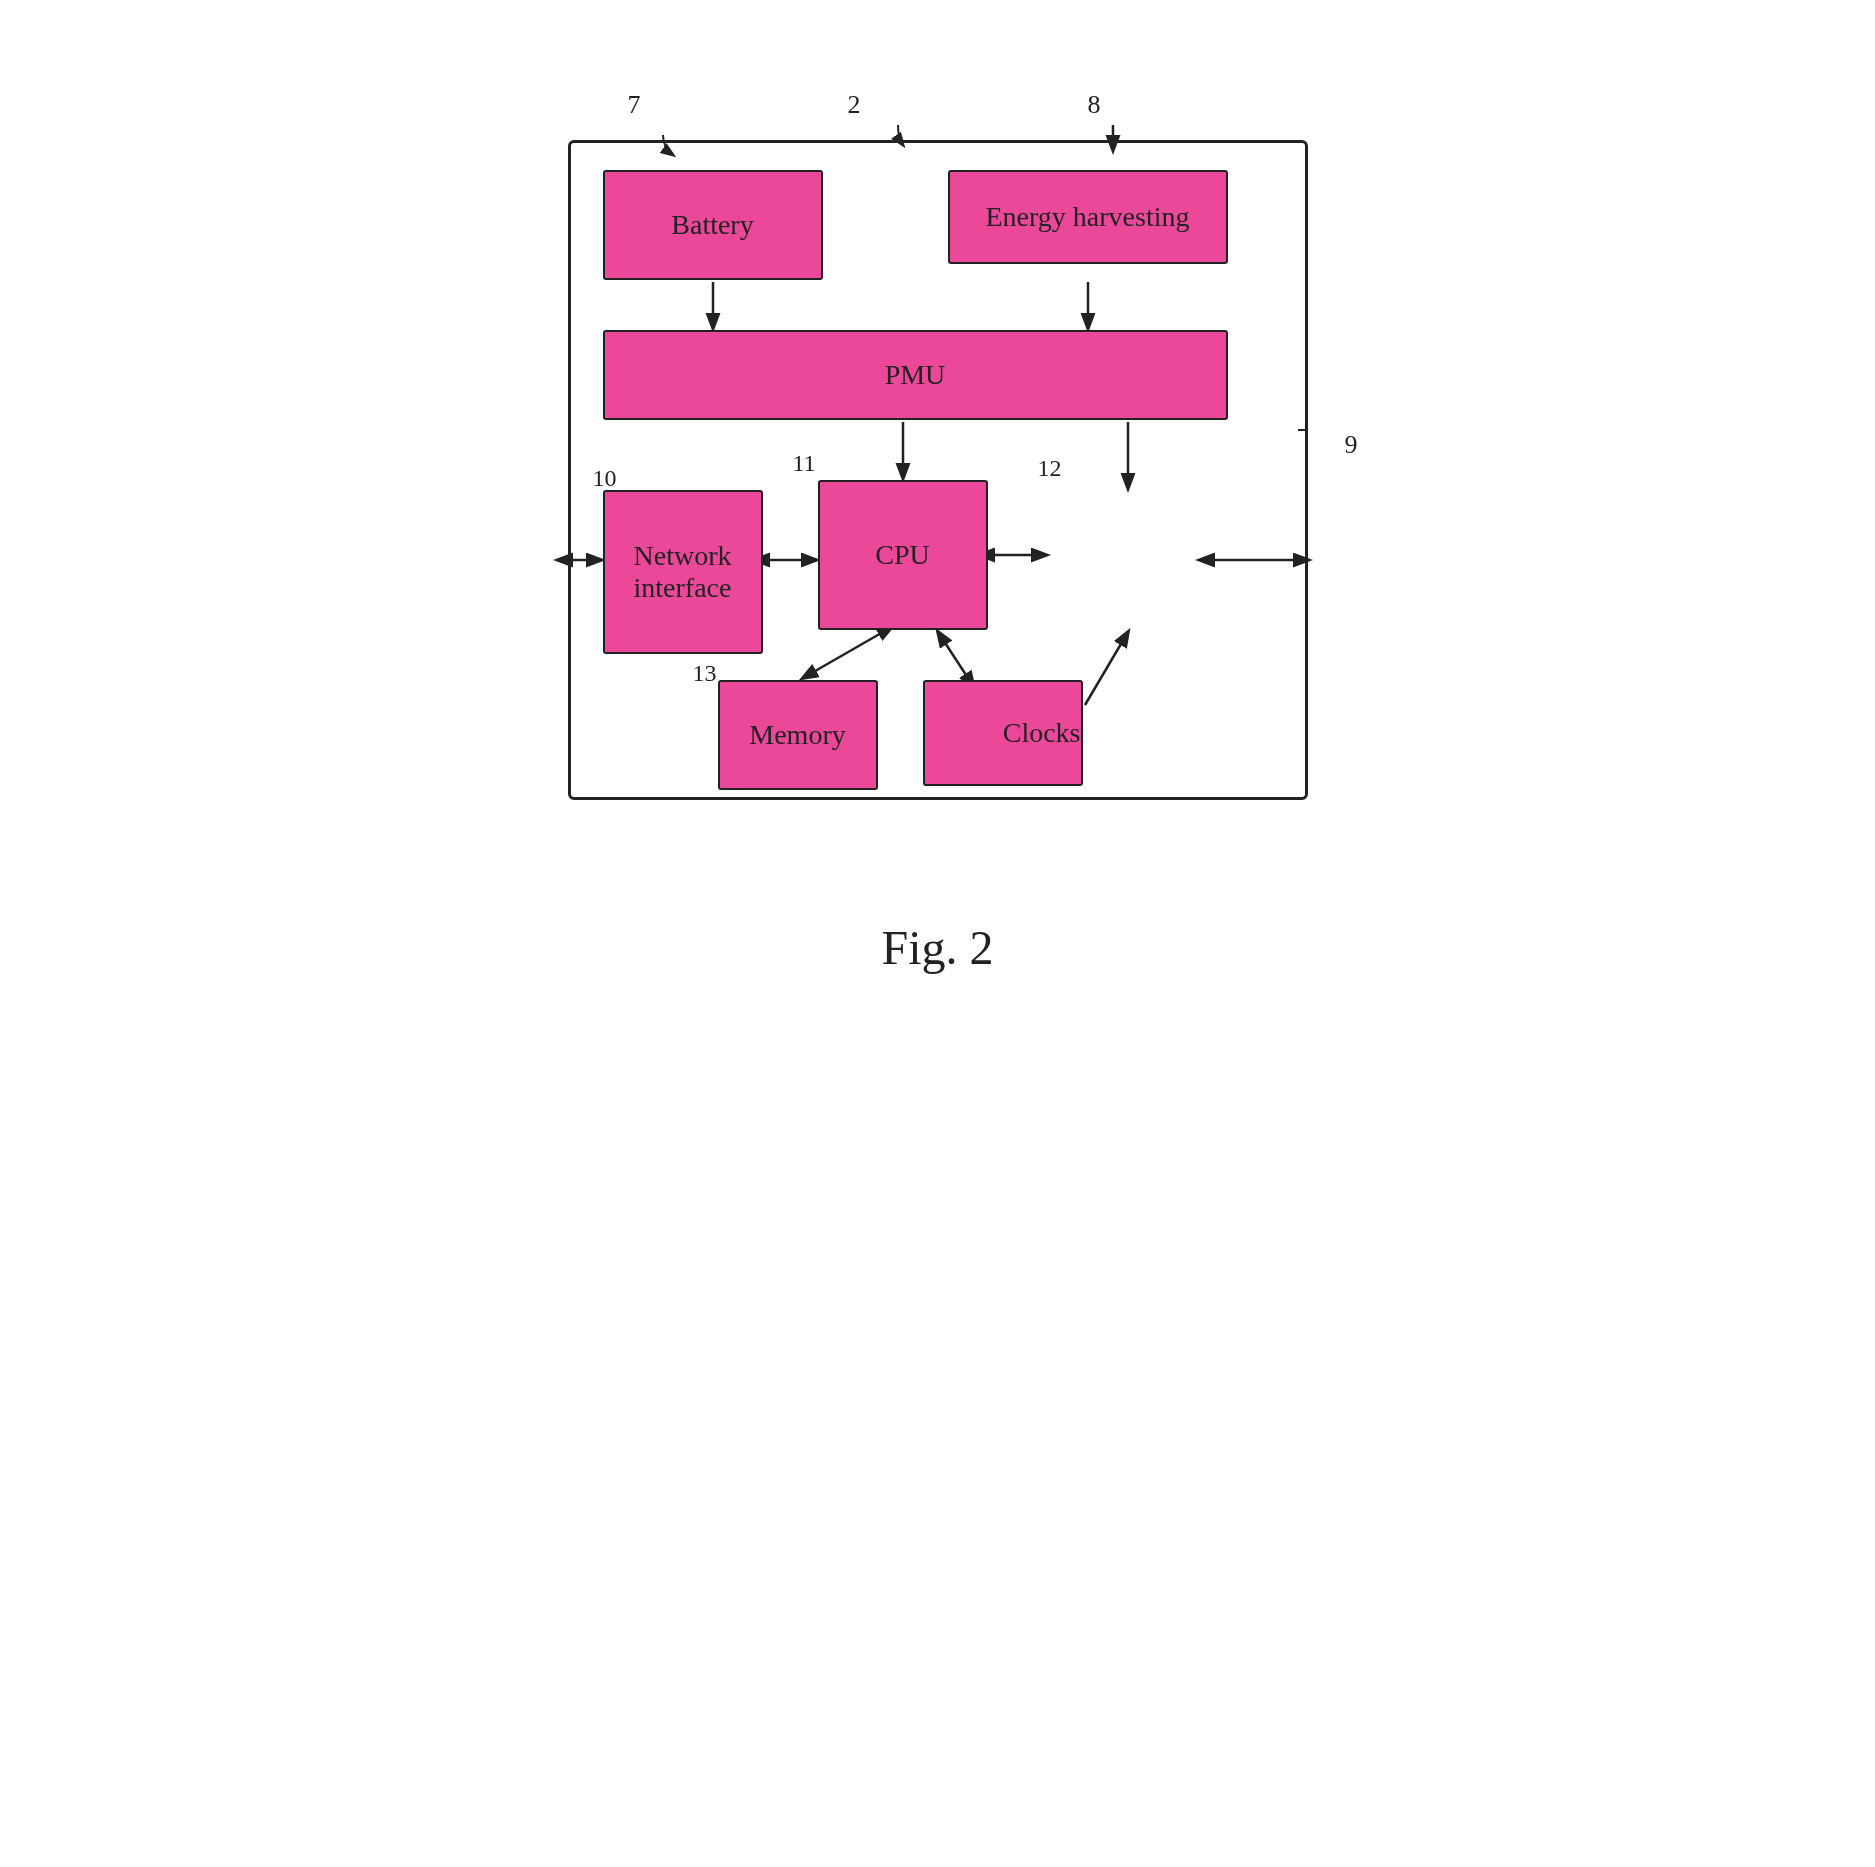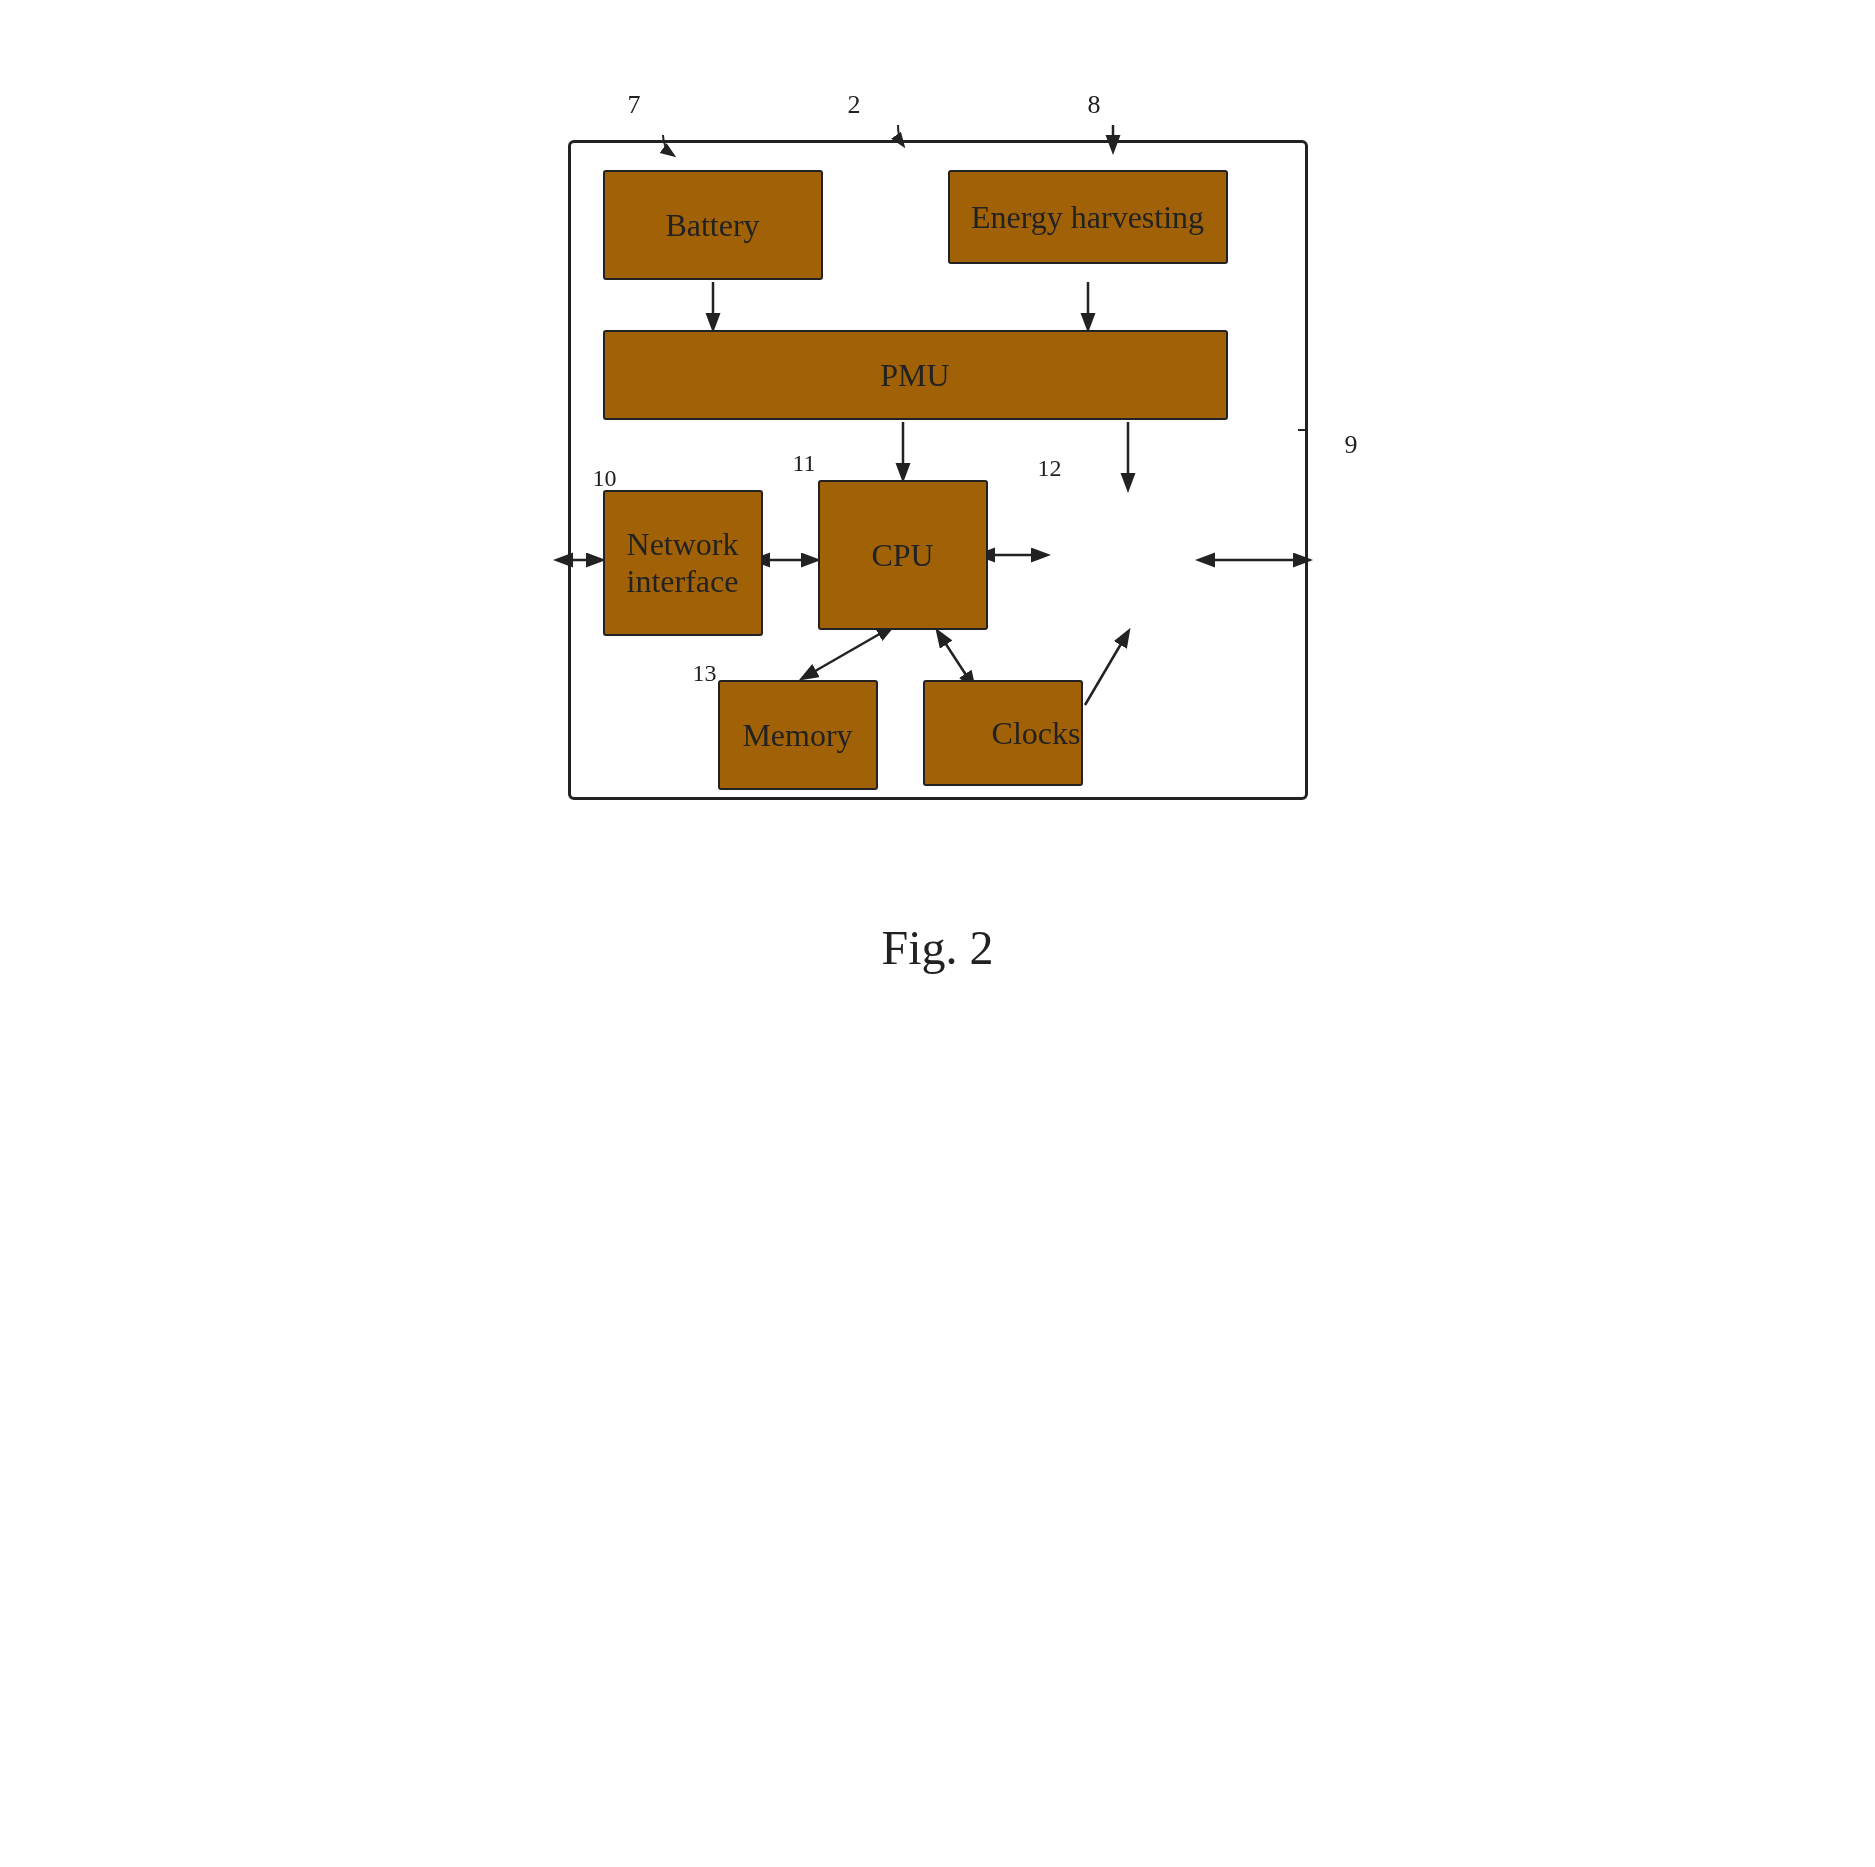--- a/index.html
+++ b/index.html
@@ -69,26 +69,26 @@
       left: 0;
       width: 100%;
       height: 100%;
       pointer-events: none;
     }
 
     
     .box {
       position: absolute;
       border: 2.5px solid #222;
-      background: #a16207;
+      background: #ec4899;
       display: flex;
       align-items: center;
       justify-content: center;
       text-align: center;
-      font-size: 32px;
+      font-size: 28px;
       color: #222;
       border-radius: 3px;
     }
 
     
     .box-battery {
       top: 110px;
       left: 95px;
       width: 220px;
       height: 110px;
@@ -108,21 +108,21 @@
       left: 95px;
       width: 625px;
       height: 90px;
     }
 
     
     .box-network {
       top: 430px;
       left: 95px;
       width: 160px;
-      height: 146px;
+      height: 164px;
       justify-content: center;
     }
 
     
     .box-cpu {
       top: 420px;
       left: 310px;
       width: 170px;
       height: 150px;
       text-align: center;

